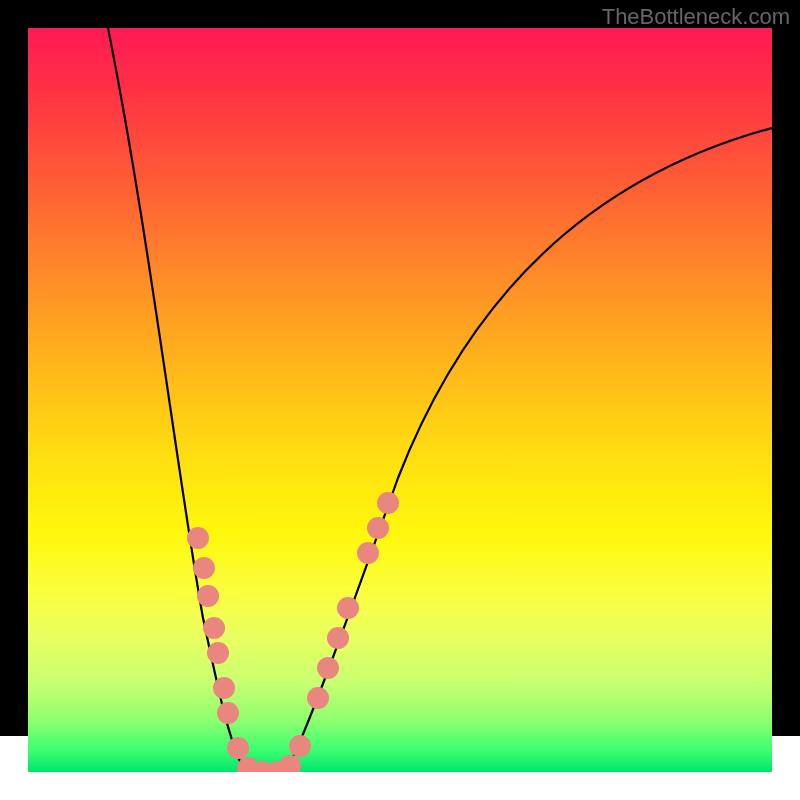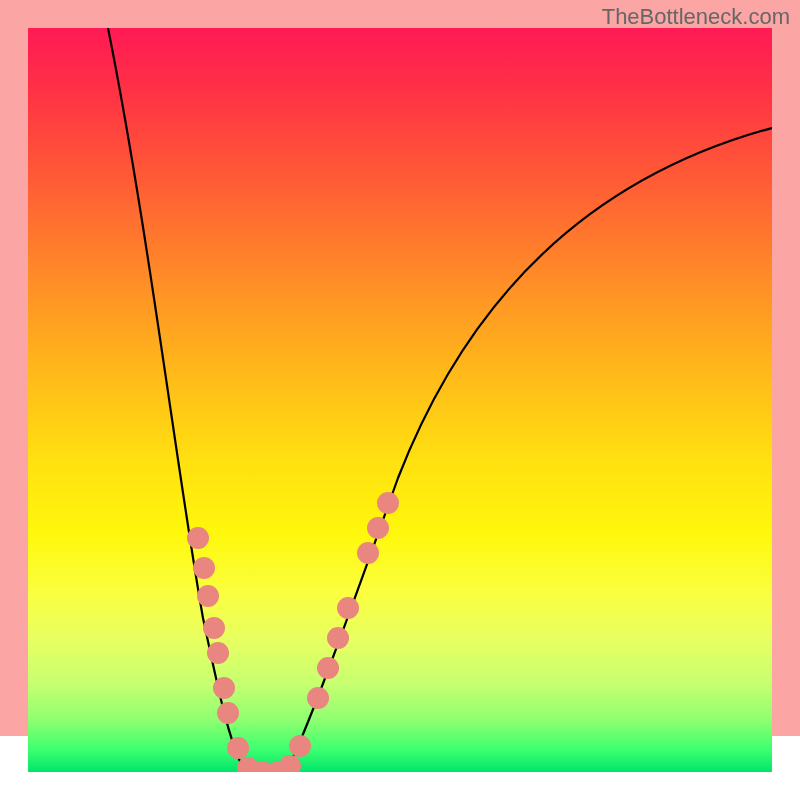--- a/index.html
+++ b/index.html
@@ -7,21 +7,21 @@
     padding: 0;
     width: 800px;
     height: 800px;
     overflow: hidden;
     font-family: Arial, sans-serif;
   }
   .chart-container {
     position: relative;
     width: 800px;
     height: 736px;
-    background: #fca5a5;
+    background: #000000;
   }
   .plot-area {
     position: absolute;
     left: 28px;
     top: 28px;
     width: 744px;
     height: 744px;
     background: linear-gradient(to bottom,
       #ff1a55 0%,
       #ff3045 8%,

